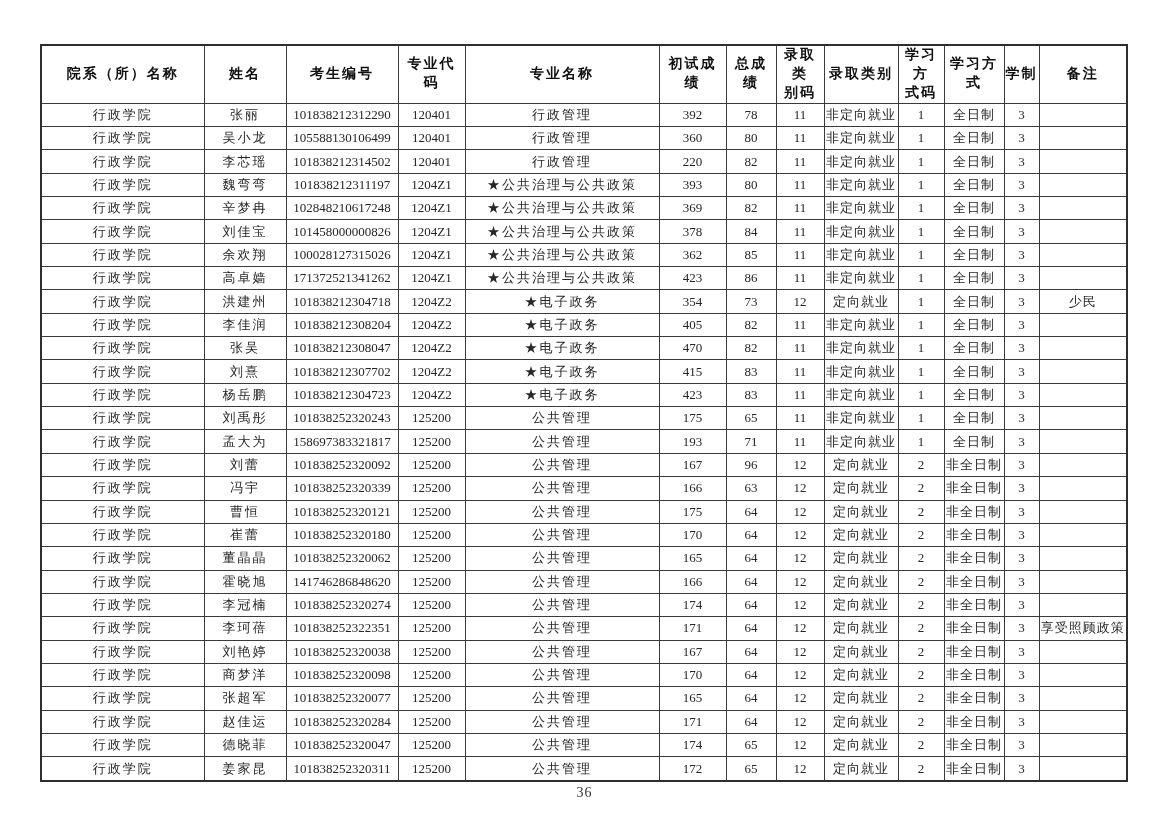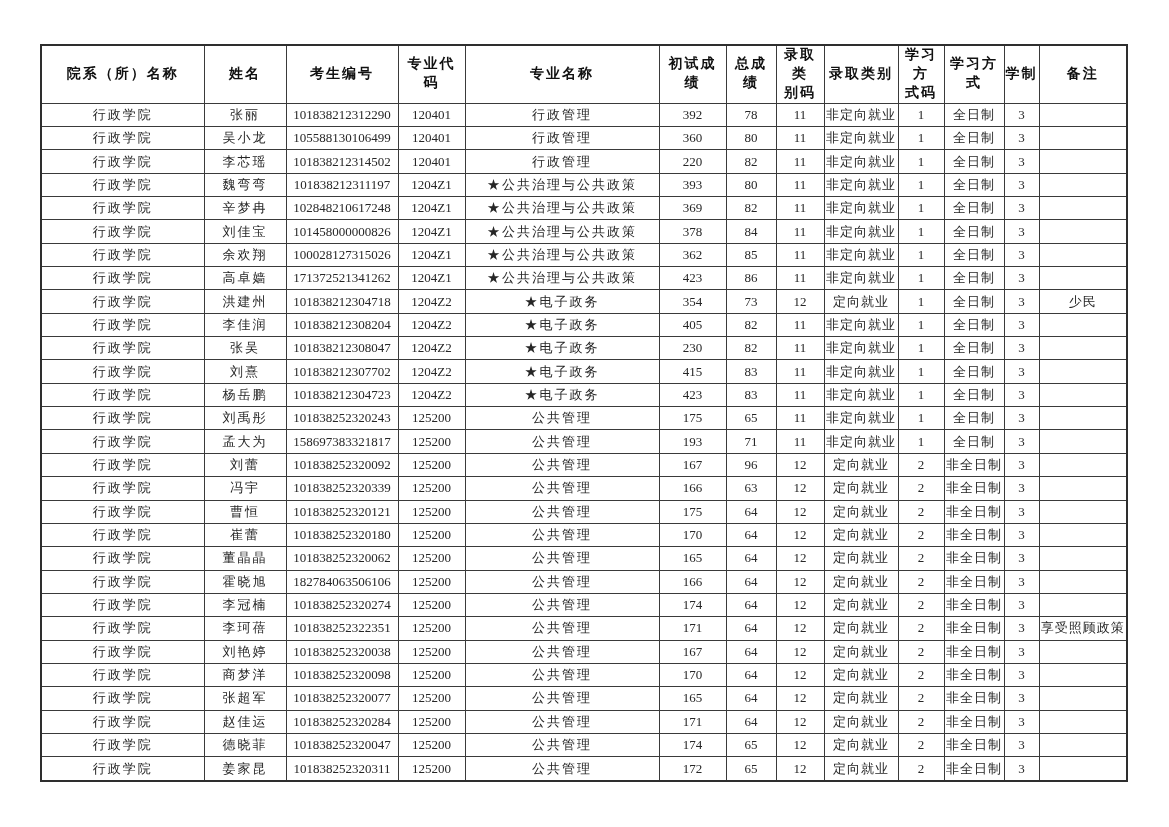--- a/index.html
+++ b/index.html
@@ -244,21 +244,21 @@
           <td class="txt-tight">全日制</td>
           <td class="num">3</td>
           <td class="txt-tight"></td>
         </tr>
         <tr>
           <td class="txt">行政学院</td>
           <td class="txt">张吴</td>
           <td class="num">101838212308047</td>
           <td class="num">1204Z2</td>
           <td class="txt">★电子政务</td>
-          <td class="num">230</td>
+          <td class="num">470</td>
           <td class="num">82</td>
           <td class="num">11</td>
           <td class="txt-tight">非定向就业</td>
           <td class="num">1</td>
           <td class="txt-tight">全日制</td>
           <td class="num">3</td>
           <td class="txt-tight"></td>
         </tr>
         <tr>
           <td class="txt">行政学院</td>
@@ -391,21 +391,21 @@
           <td class="num">12</td>
           <td class="txt-tight">定向就业</td>
           <td class="num">2</td>
           <td class="txt-tight">非全日制</td>
           <td class="num">3</td>
           <td class="txt-tight"></td>
         </tr>
         <tr>
           <td class="txt">行政学院</td>
           <td class="txt">霍晓旭</td>
-          <td class="num">182784063506106</td>
+          <td class="num">141746286848620</td>
           <td class="num">125200</td>
           <td class="txt">公共管理</td>
           <td class="num">166</td>
           <td class="num">64</td>
           <td class="num">12</td>
           <td class="txt-tight">定向就业</td>
           <td class="num">2</td>
           <td class="txt-tight">非全日制</td>
           <td class="num">3</td>
           <td class="txt-tight"></td>
@@ -526,14 +526,15 @@
           <td class="num">12</td>
           <td class="txt-tight">定向就业</td>
           <td class="num">2</td>
           <td class="txt-tight">非全日制</td>
           <td class="num">3</td>
           <td class="txt-tight"></td>
         </tr>
       </tbody>
   </table>
 
+  <div class="page-number">36</div>
 
 </div>
 
 </body></html>

